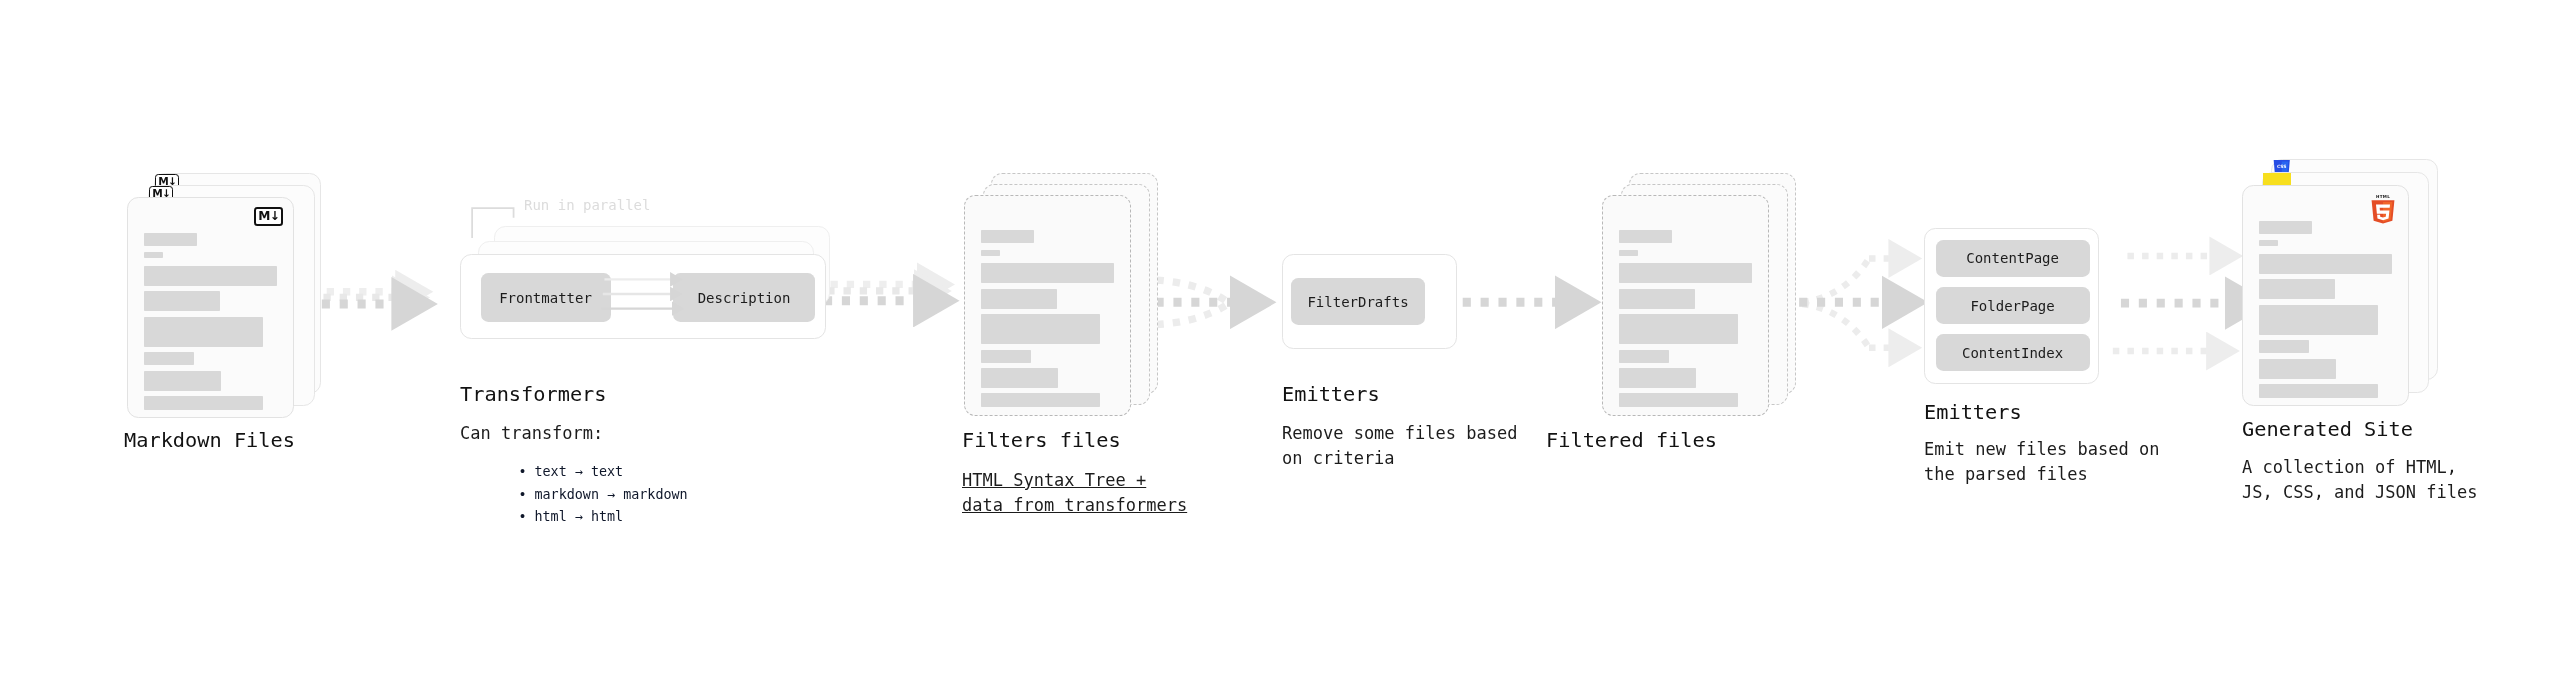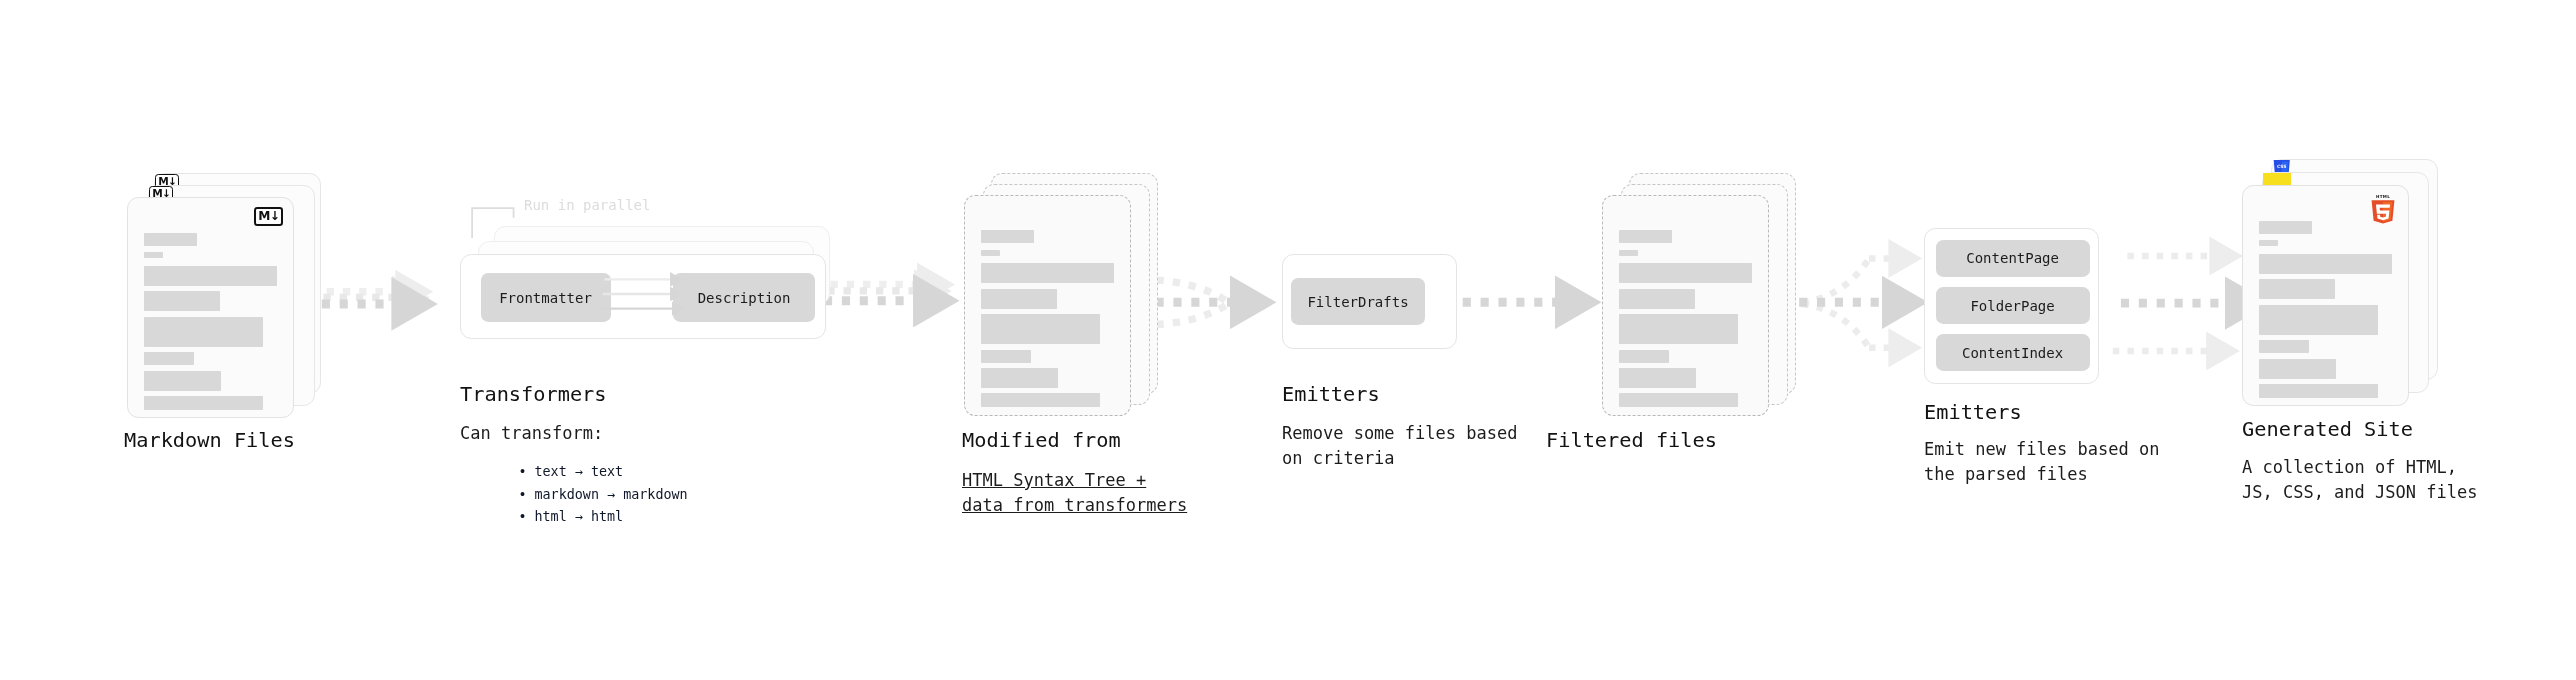--- a/index.html
+++ b/index.html
@@ -243,21 +243,21 @@
       <div class="skel" style="left:16.3px;top:34px;width:53px;height:13px;"></div>
       <div class="skel" style="left:16.3px;top:54px;width:18.7px;height:5.7px;"></div>
       <div class="skel" style="left:16.3px;top:67px;width:133px;height:19.5px;"></div>
       <div class="skel" style="left:16.3px;top:93px;width:76px;height:19.5px;"></div>
       <div class="skel" style="left:16.3px;top:118px;width:119px;height:30px;"></div>
       <div class="skel" style="left:16.3px;top:154px;width:50px;height:13px;"></div>
       <div class="skel" style="left:16.3px;top:172px;width:77px;height:19.5px;"></div>
       <div class="skel" style="left:16.3px;top:197px;width:119px;height:14px;"></div>
     </div>
 
-    <div class="title" style="left:962px;top:428px;">Modified from</div>
+    <div class="title" style="left:962px;top:428px;">Filters files</div>
     <div class="sub" style="left:962px;top:468px;text-decoration:underline;">HTML Syntax Tree +
 data from transformers</div>
   </div>
 
   <div class="node">
     <div class="stagebox" style="left:1282px;top:254px;width:175px;height:95px;">
       <div class="chip" style="left:8px;top:23px;width:134px;height:47px;">FilterDrafts</div>
     </div>
     <div class="title" style="left:1282px;top:382px;">Emitters</div>
     <div class="sub" style="left:1282px;top:421px;">Remove some files based

